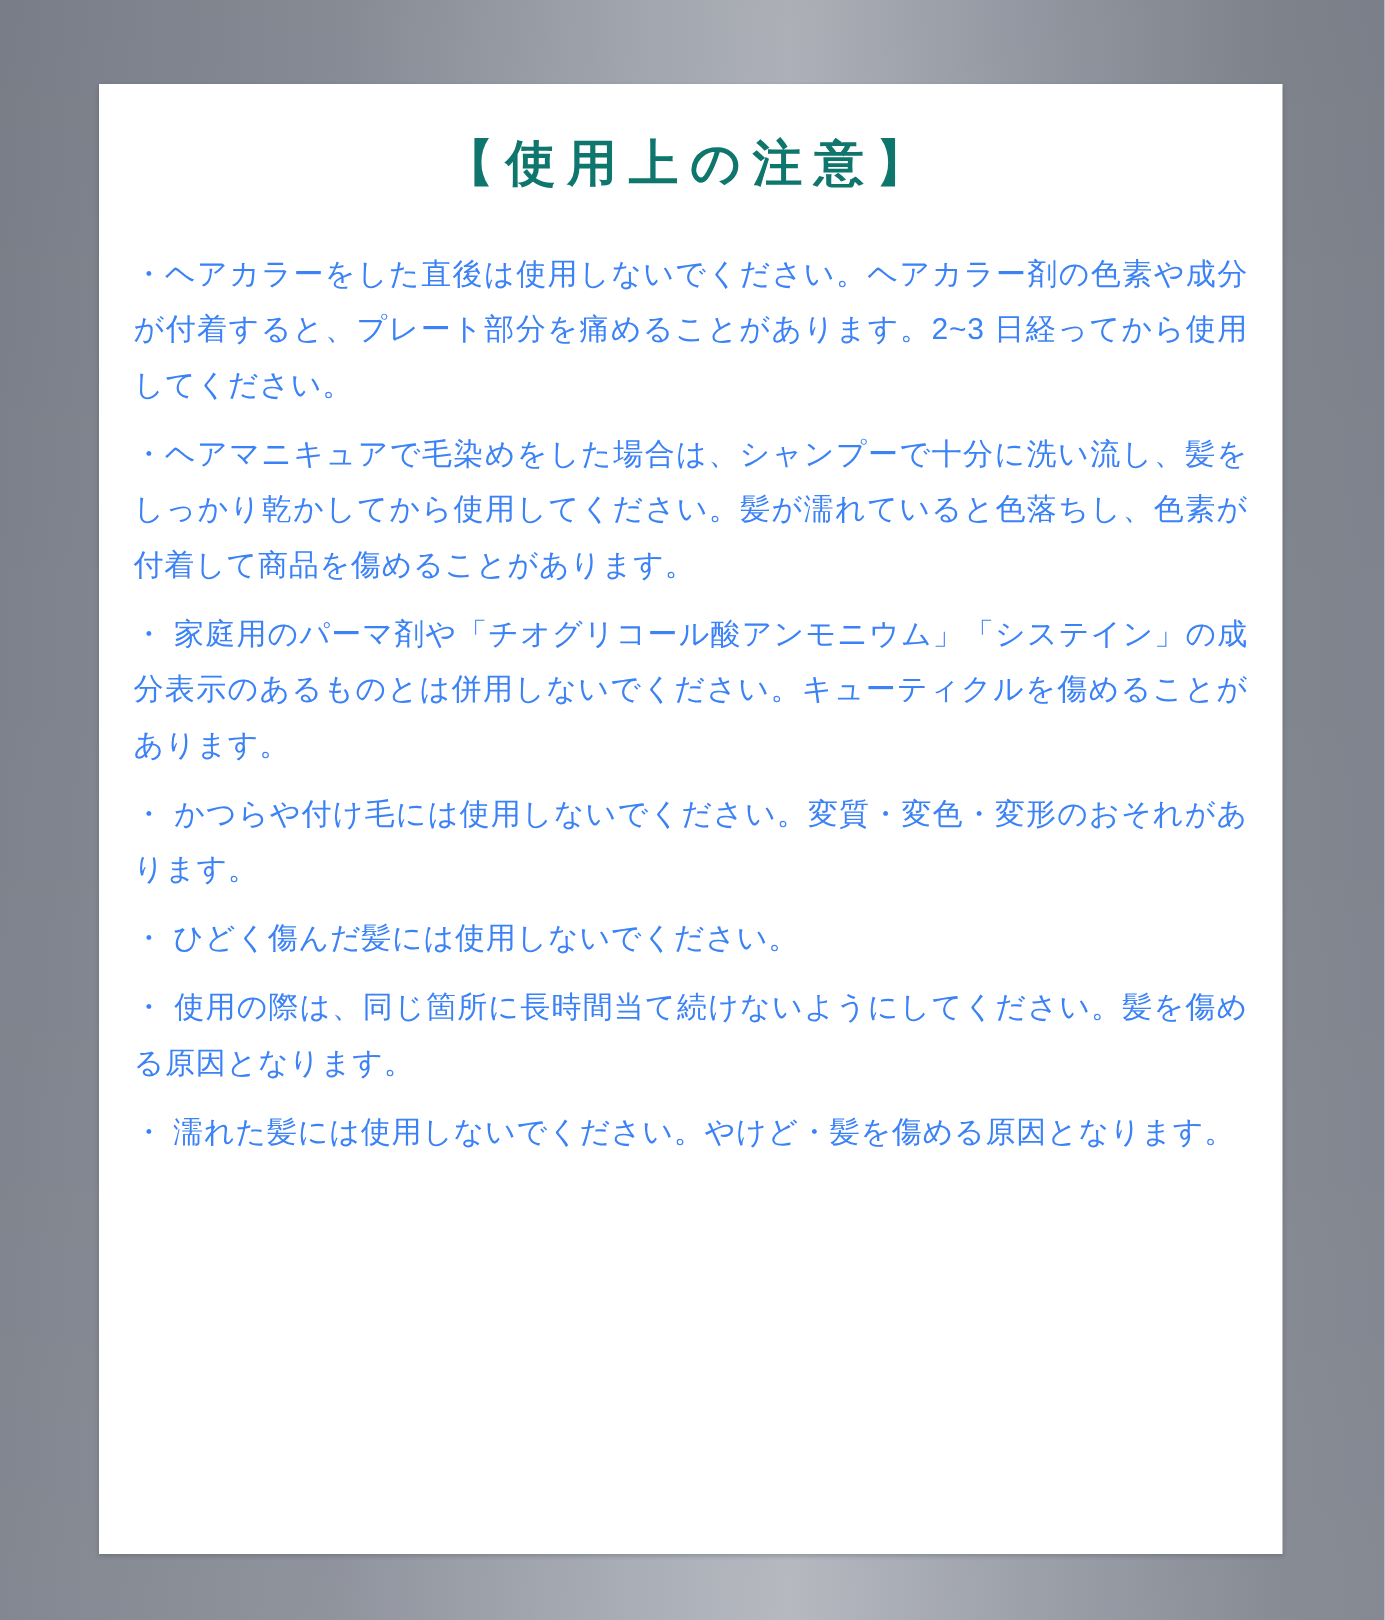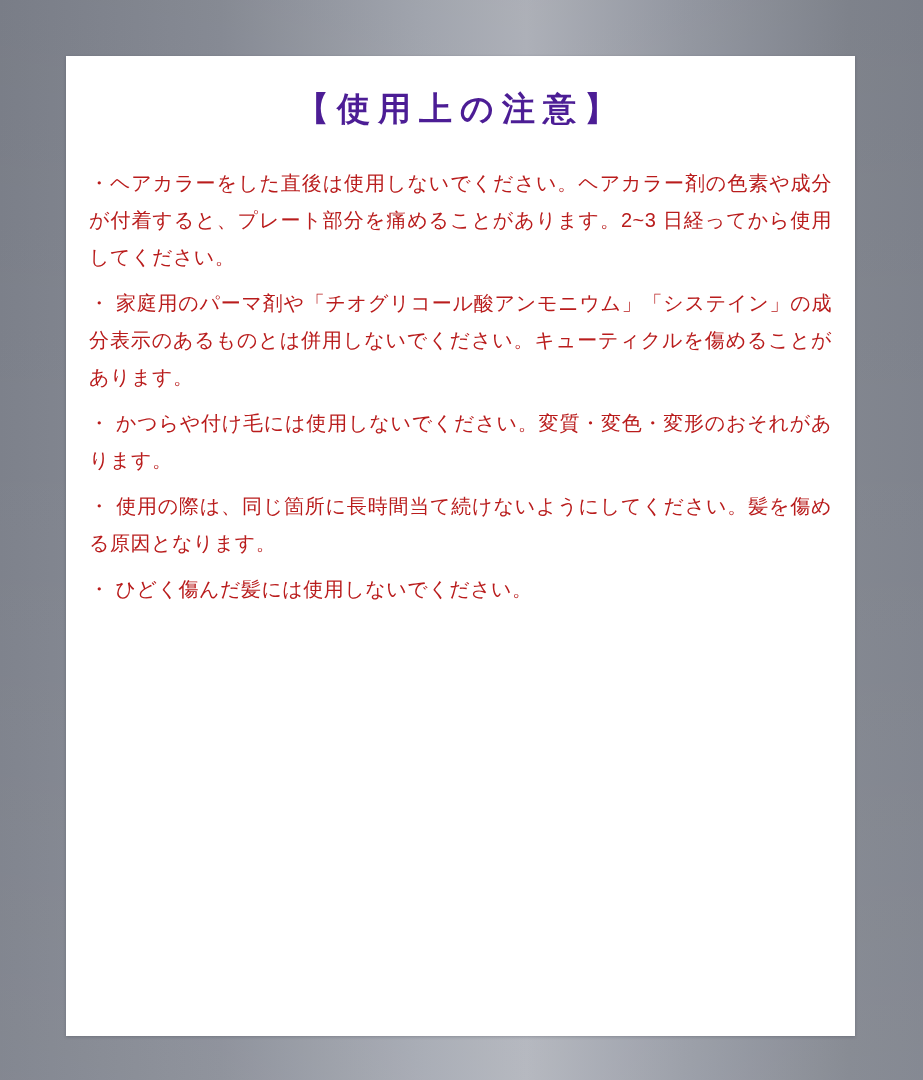--- a/index.html
+++ b/index.html
@@ -36,41 +36,43 @@
     padding: 30px 23px 20px;
     overflow: hidden;
   }
   .notice-title {
     margin: 2px 0 0;
     text-align: center;
     font-size: 33px;
     line-height: 1.3;
     font-weight: bold;
     letter-spacing: 8px;
-    color: #4c1d95;
+    color: #0f766e;
     white-space: nowrap;
   }
   .notice-list {
     margin-top: 34px;
   }
   .notice-item {
     margin: 0 0 9px 0;
     font-size: 20px;
     line-height: 37px;
-    color: #b91c1c;
+    color: #3b82f6;
     text-align: justify;
     letter-spacing: 0.5px;
   }
 </style>
 </head>
 <body>
 
 <div class="notice-card">
   <h1 class="notice-title">【使用上の注意】</h1>
 
   <div class="notice-list">
     <p class="notice-item">・ヘアカラーをした直後は使用しないでください。ヘアカラー剤の色素や成分が付着すると、プレート部分を痛めることがあります。2~3 日経ってから使用してください。</p>
+    <p class="notice-item">・ヘアマニキュアで毛染めをした場合は、シャンプーで十分に洗い流し、髪をしっかり乾かしてから使用してください。髪が濡れていると色落ちし、色素が付着して商品を傷めることがあります。</p>
     <p class="notice-item">・ 家庭用のパーマ剤や「チオグリコール酸アンモニウム」「システイン」の成分表示のあるものとは併用しないでください。キューティクルを傷めることがあります。</p>
     <p class="notice-item">・ かつらや付け毛には使用しないでください。変質・変色・変形のおそれがあります。</p>
+    <p class="notice-item">・ ひどく傷んだ髪には使用しないでください。</p>
     <p class="notice-item">・ 使用の際は、同じ箇所に長時間当て続けないようにしてください。髪を傷める原因となります。</p>
-    <p class="notice-item">・ ひどく傷んだ髪には使用しないでください。</p>
+    <p class="notice-item">・ 濡れた髪には使用しないでください。やけど・髪を傷める原因となります。</p>
   </div>
 </div>
 
 </body></html>

